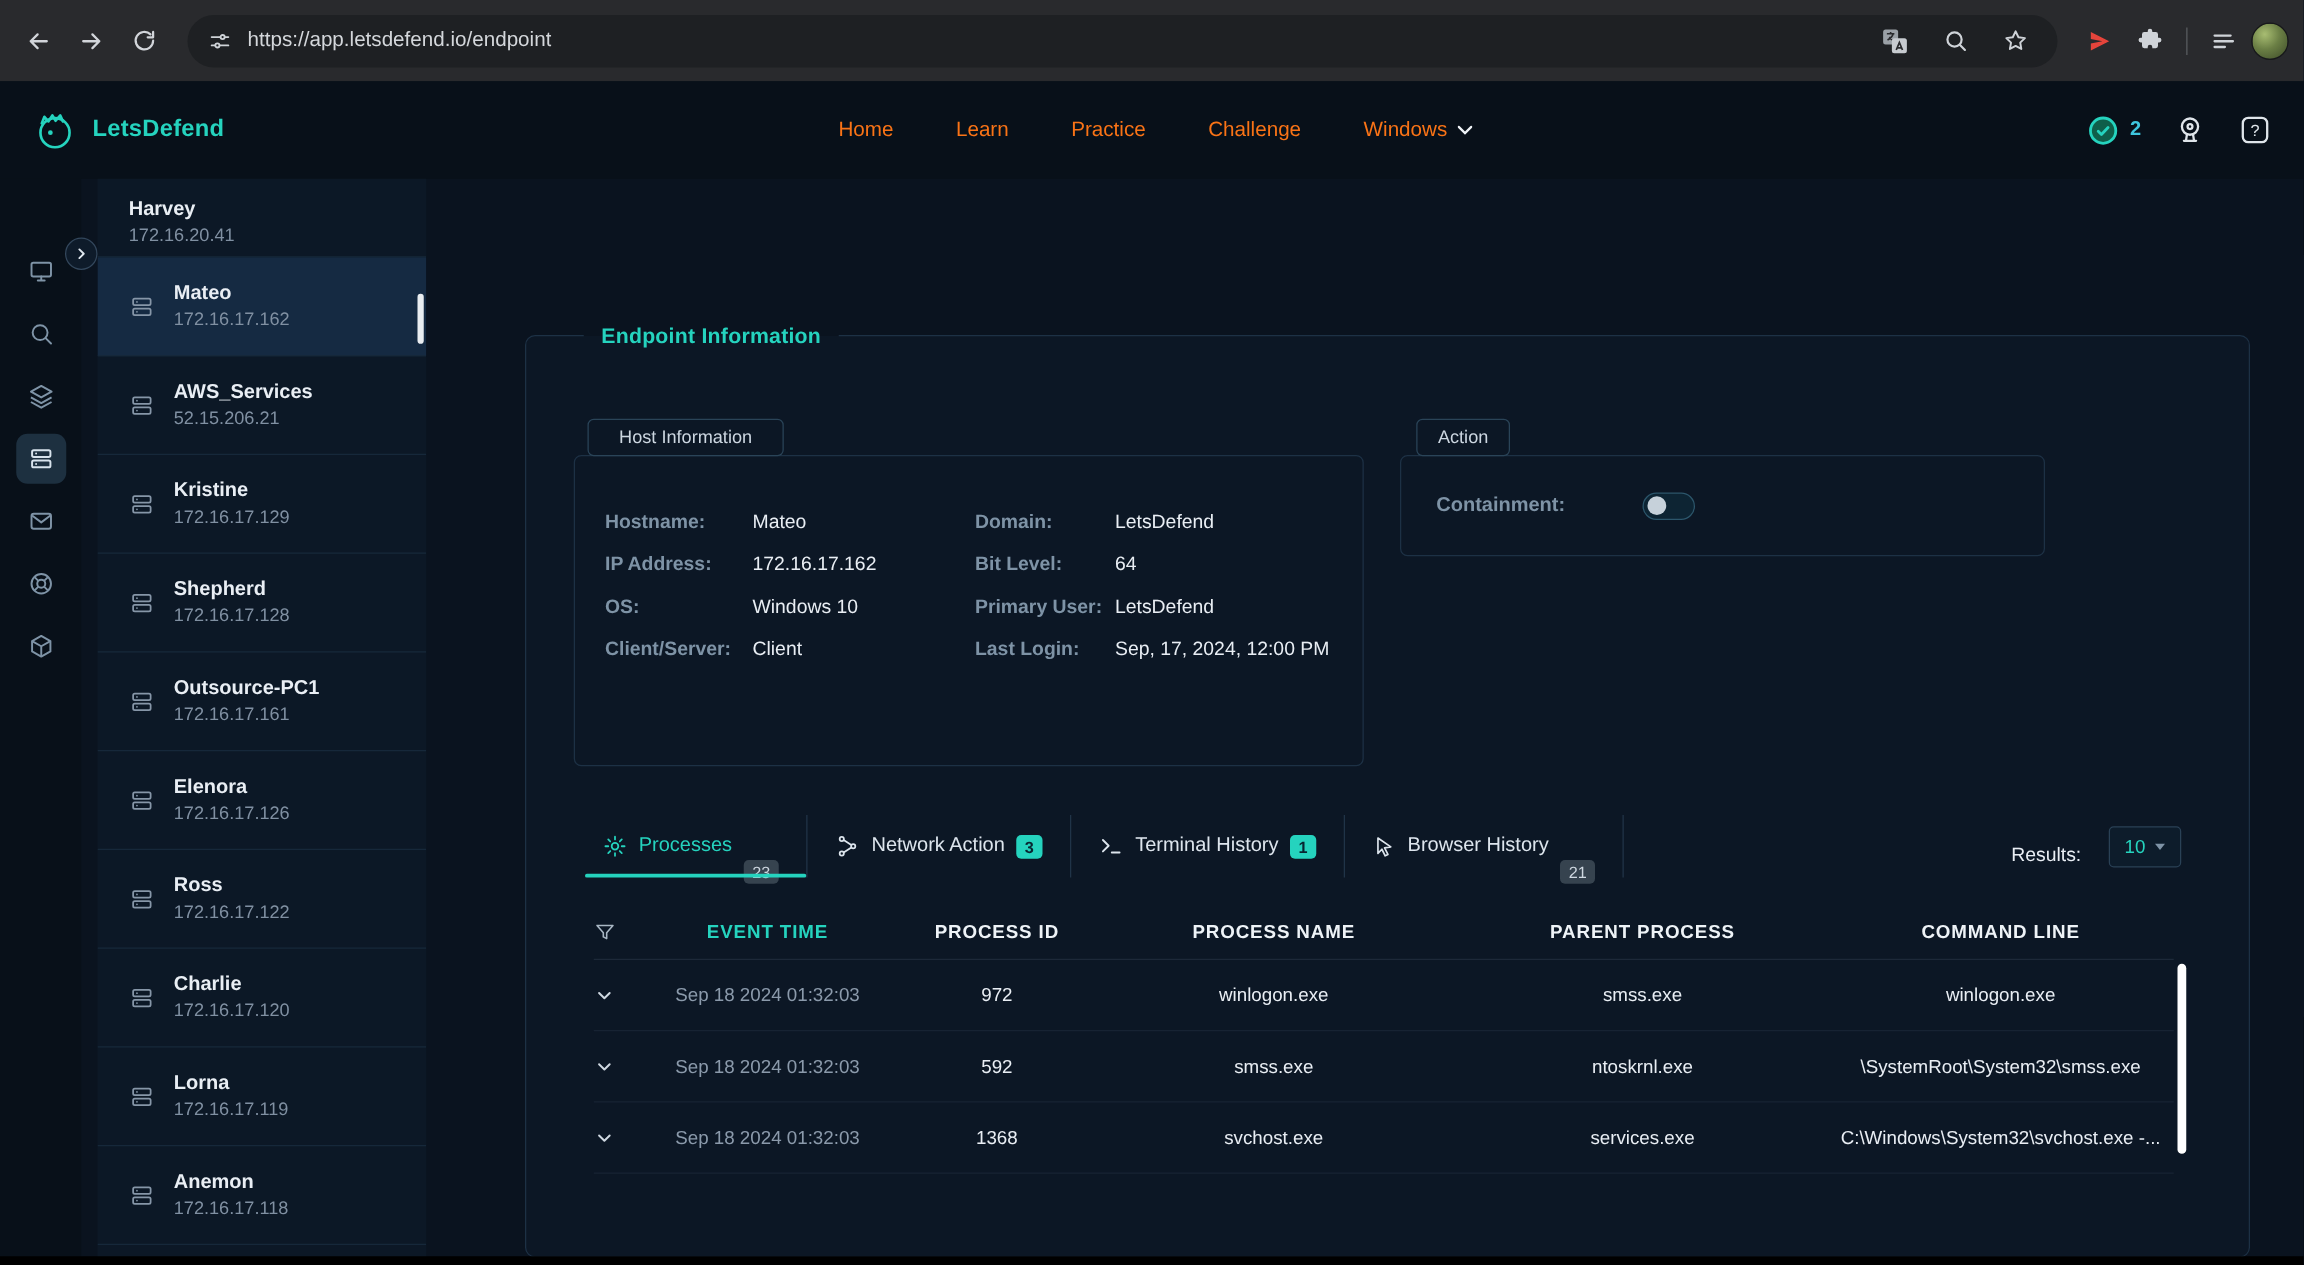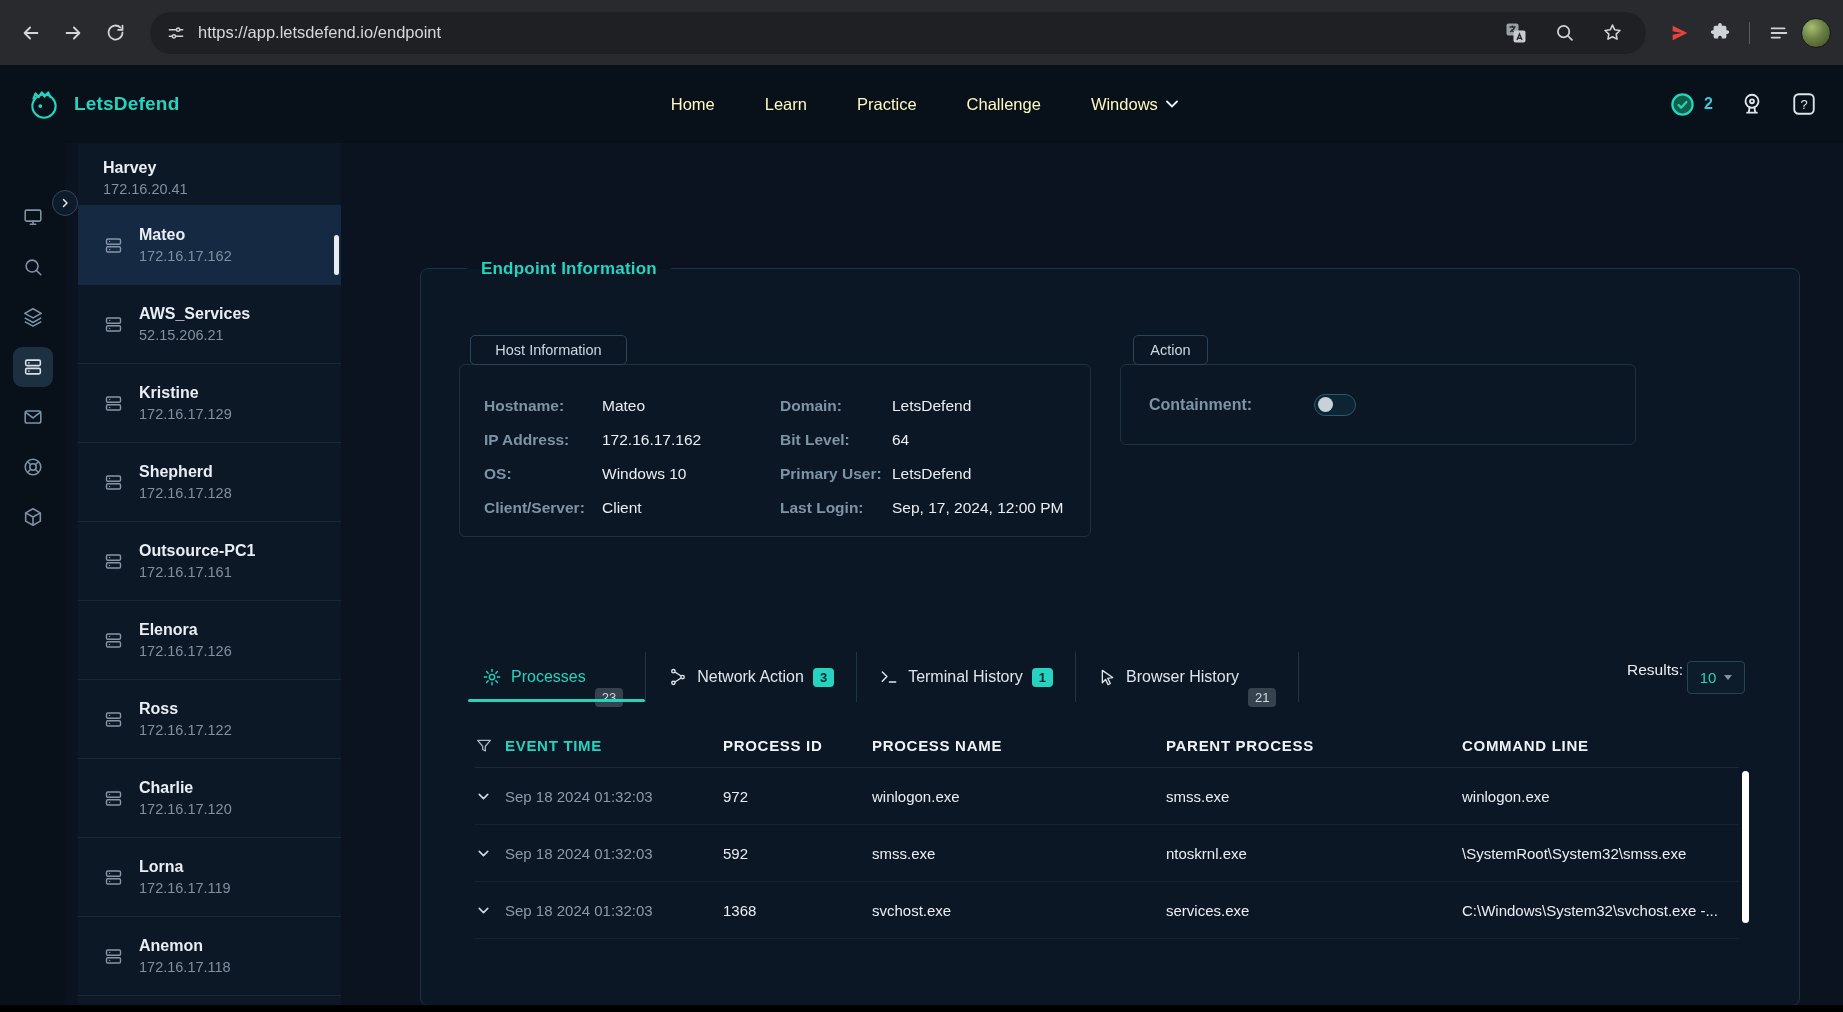--- a/index.html
+++ b/index.html
@@ -12,21 +12,21 @@
   .omnibox { flex:1; height:42px; background:#1e2023; border-radius:21px; display:flex; align-items:center; padding:0 16px; margin:0 12px; gap:12px; min-width:0; }
   .omnibox .url { font-size:16.5px; color:#d4d7db; margin-right:auto; white-space:nowrap; overflow:hidden; }
   .chrome-icon { width:36px; height:36px; display:flex; align-items:center; justify-content:center; color:#cfd3d8; cursor:pointer; flex:0 0 auto; }
   .chrome-divider { width:1px; height:22px; background:#5a5d61; margin:0 7px; flex:0 0 auto; }
   .avatar { width:30px; height:30px; border-radius:50%; background:radial-gradient(circle at 35% 30%, #a8bd72 0%, #6b7f45 45%, #3c4a28 100%); border:1px solid #17181a; flex:0 0 auto; cursor:pointer; }
 
   
   .topnav { position:absolute; top:65px; left:0; right:0; height:78px; background:#081019; display:flex; align-items:center; padding:0 26px; }
   .brand { display:flex; align-items:center; gap:12px; color:#25d3be; font-weight:700; font-size:19px; letter-spacing:.2px; cursor:pointer; }
   .menu { flex:1; display:flex; justify-content:center; gap:50px; }
-  .menu-item { color:#fef9c3; font-size:16.5px; display:flex; align-items:center; gap:8px; cursor:pointer; }
+  .menu-item { color:#f97316; font-size:16.5px; display:flex; align-items:center; gap:8px; cursor:pointer; }
   .nav-right { display:flex; align-items:center; gap:26px; color:#dfe5ea; }
   .points { display:flex; align-items:center; gap:8px; cursor:pointer; }
   .points-num { color:#3ec6de; font-size:16px; font-weight:700; }
 
   
   .rail { position:absolute; top:143px; left:0; width:65px; bottom:0; background:#081019; display:flex; flex-direction:column; align-items:center; padding-top:54px; gap:10px; }
   .rail-item { width:40px; height:40px; display:flex; align-items:center; justify-content:center; color:#7e93a6; border-radius:9px; cursor:pointer; }
   .rail-item.active { background:#1d3040; color:#d7e2ec; }
   .expand-btn { position:absolute; top:190px; left:52px; width:26px; height:26px; border-radius:50%; background:#0e1b2a; border:1px solid #33475c; color:#dfe7ee; display:flex; align-items:center; justify-content:center; z-index:6; cursor:pointer; }
 
@@ -44,47 +44,47 @@
   
   .card { position:absolute; left:420px; top:268px; width:1380px; height:738px; background:#0c1725; border:1px solid #1d3145; border-radius:8px; }
   .card-title { position:absolute; top:-13px; left:46px; padding:0 14px; font-size:17px; font-weight:700; color:#25d3be; line-height:26px; letter-spacing:.2px;
     background:linear-gradient(180deg,#0a131f 0%,#0a131f 50%,#0c1725 50%,#0c1725 100%); }
 
   .legend { position:absolute; height:30px; border:1px solid #2a4458; border-radius:5px; background:#0c1725; color:#cdd7e1; font-size:14.5px; display:flex; align-items:center; justify-content:center; z-index:2; }
   #host-legend { left:49px; top:66px; width:157px; }
   #action-legend { left:712px; top:66px; width:75px; }
 
   .info-box { position:absolute; border:1px solid #1d3145; border-radius:6px; }
-  #host-box { left:38px; top:95px; width:632px; height:173px; padding:32px 0 0 24px; }
+  #host-box { left:38px; top:95px; width:632px; height:249px; padding:44px 0 0 24px; }
   .host-grid { display:grid; grid-template-columns:118px 178px 112px 1fr; row-gap:16px; font-size:15.5px; align-items:center; }
   .f-label { color:#7e93a6; font-weight:700; }
   .f-value { color:#e9eef4; }
 
   #action-box { left:699px; top:95px; width:516px; height:81px; display:flex; align-items:center; padding-left:28px; gap:62px; }
   .toggle { width:42px; height:22px; border-radius:12px; background:#0d2433; border:1px solid #2c566b; position:relative; cursor:pointer; flex:0 0 auto; }
   .toggle .knob { position:absolute; left:3px; top:2.5px; width:15px; height:15px; border-radius:50%; background:#c6d1da; }
 
   
   .tabs { position:absolute; left:47px; top:383px; height:50px; display:flex; align-items:stretch; }
   .tab { display:flex; align-items:center; gap:9px; padding:0 22px; border-right:1px solid #203448; color:#dde5ed; font-size:16px; cursor:pointer; position:relative; }
   .tab:first-child { padding-left:14px; }
   .tab.active { color:#25d3be; }
   .tab.active::after { content:""; position:absolute; left:0; right:0; bottom:0; height:3px; background:#25d3be; border-radius:2px; }
   .badge { font-size:13px; padding:3px 7px; border-radius:4px; line-height:1; }
   .badge.muted { background:#36434f; color:#cfd8e1;margin-top:40px; }
   .badge.teal { background:#25d3be; color:#082530; font-weight:700; }
 
-  .results { position:absolute; right:54px; top:392px; display:flex; align-items:flex-start; gap:4px;margin-left:24px; }
+  .results { position:absolute; right:54px; top:392px; display:flex; align-items:flex-end; gap:22px;margin-left:24px; }
   .results-label { color:#e9eef4; font-size:15.5px; }
   .select { width:58px; height:33px; border:1px solid #2a4156; border-radius:4px; background:#0d1c2b; display:flex; align-items:center; justify-content:center; gap:8px; color:#25d3be; font-size:15px; cursor:pointer; }
   .caret { width:0; height:0; border-left:4px solid transparent; border-right:4px solid transparent; border-top:5px solid #7e93a6; }
 
   
   .table { position:absolute; left:54px; top:455px; width:1264px; }
-  .thead, .trow { display:grid; grid-template-columns:30px 218px 149px 294px 296px 1fr; align-items:center; }
+  .thead, .trow { display:grid; grid-template-columns:30px 218px 149px 294px 296px 1fr; align-items:center;text-align:center; }
   .thead { height:44px; border-bottom:1px solid rgba(125,150,175,.15); font-weight:700; letter-spacing:.7px; font-size:15px; color:#eef3f7; }
   .th-time { color:#25d3be; }
   .funnel { color:#a9b7c4; display:flex; }
   .trow { height:57px; border-bottom:1px solid rgba(125,150,175,.10); font-size:15px; color:#e9eef4; }
   .td-time { color:#8b9aab; font-size:15px; }
   .td-cmd { white-space:nowrap; overflow:hidden; }
   .row-chevron { color:#cfd8e1; cursor:pointer; display:flex; }
   .table-scroll-thumb { position:absolute; left:1321px; top:502px; width:7px; height:152px; background:#ffffff; border-radius:4px; cursor:pointer; }
 
   .bottom-strip { position:absolute; left:0; right:0; bottom:0; height:7px; background:#000; }

